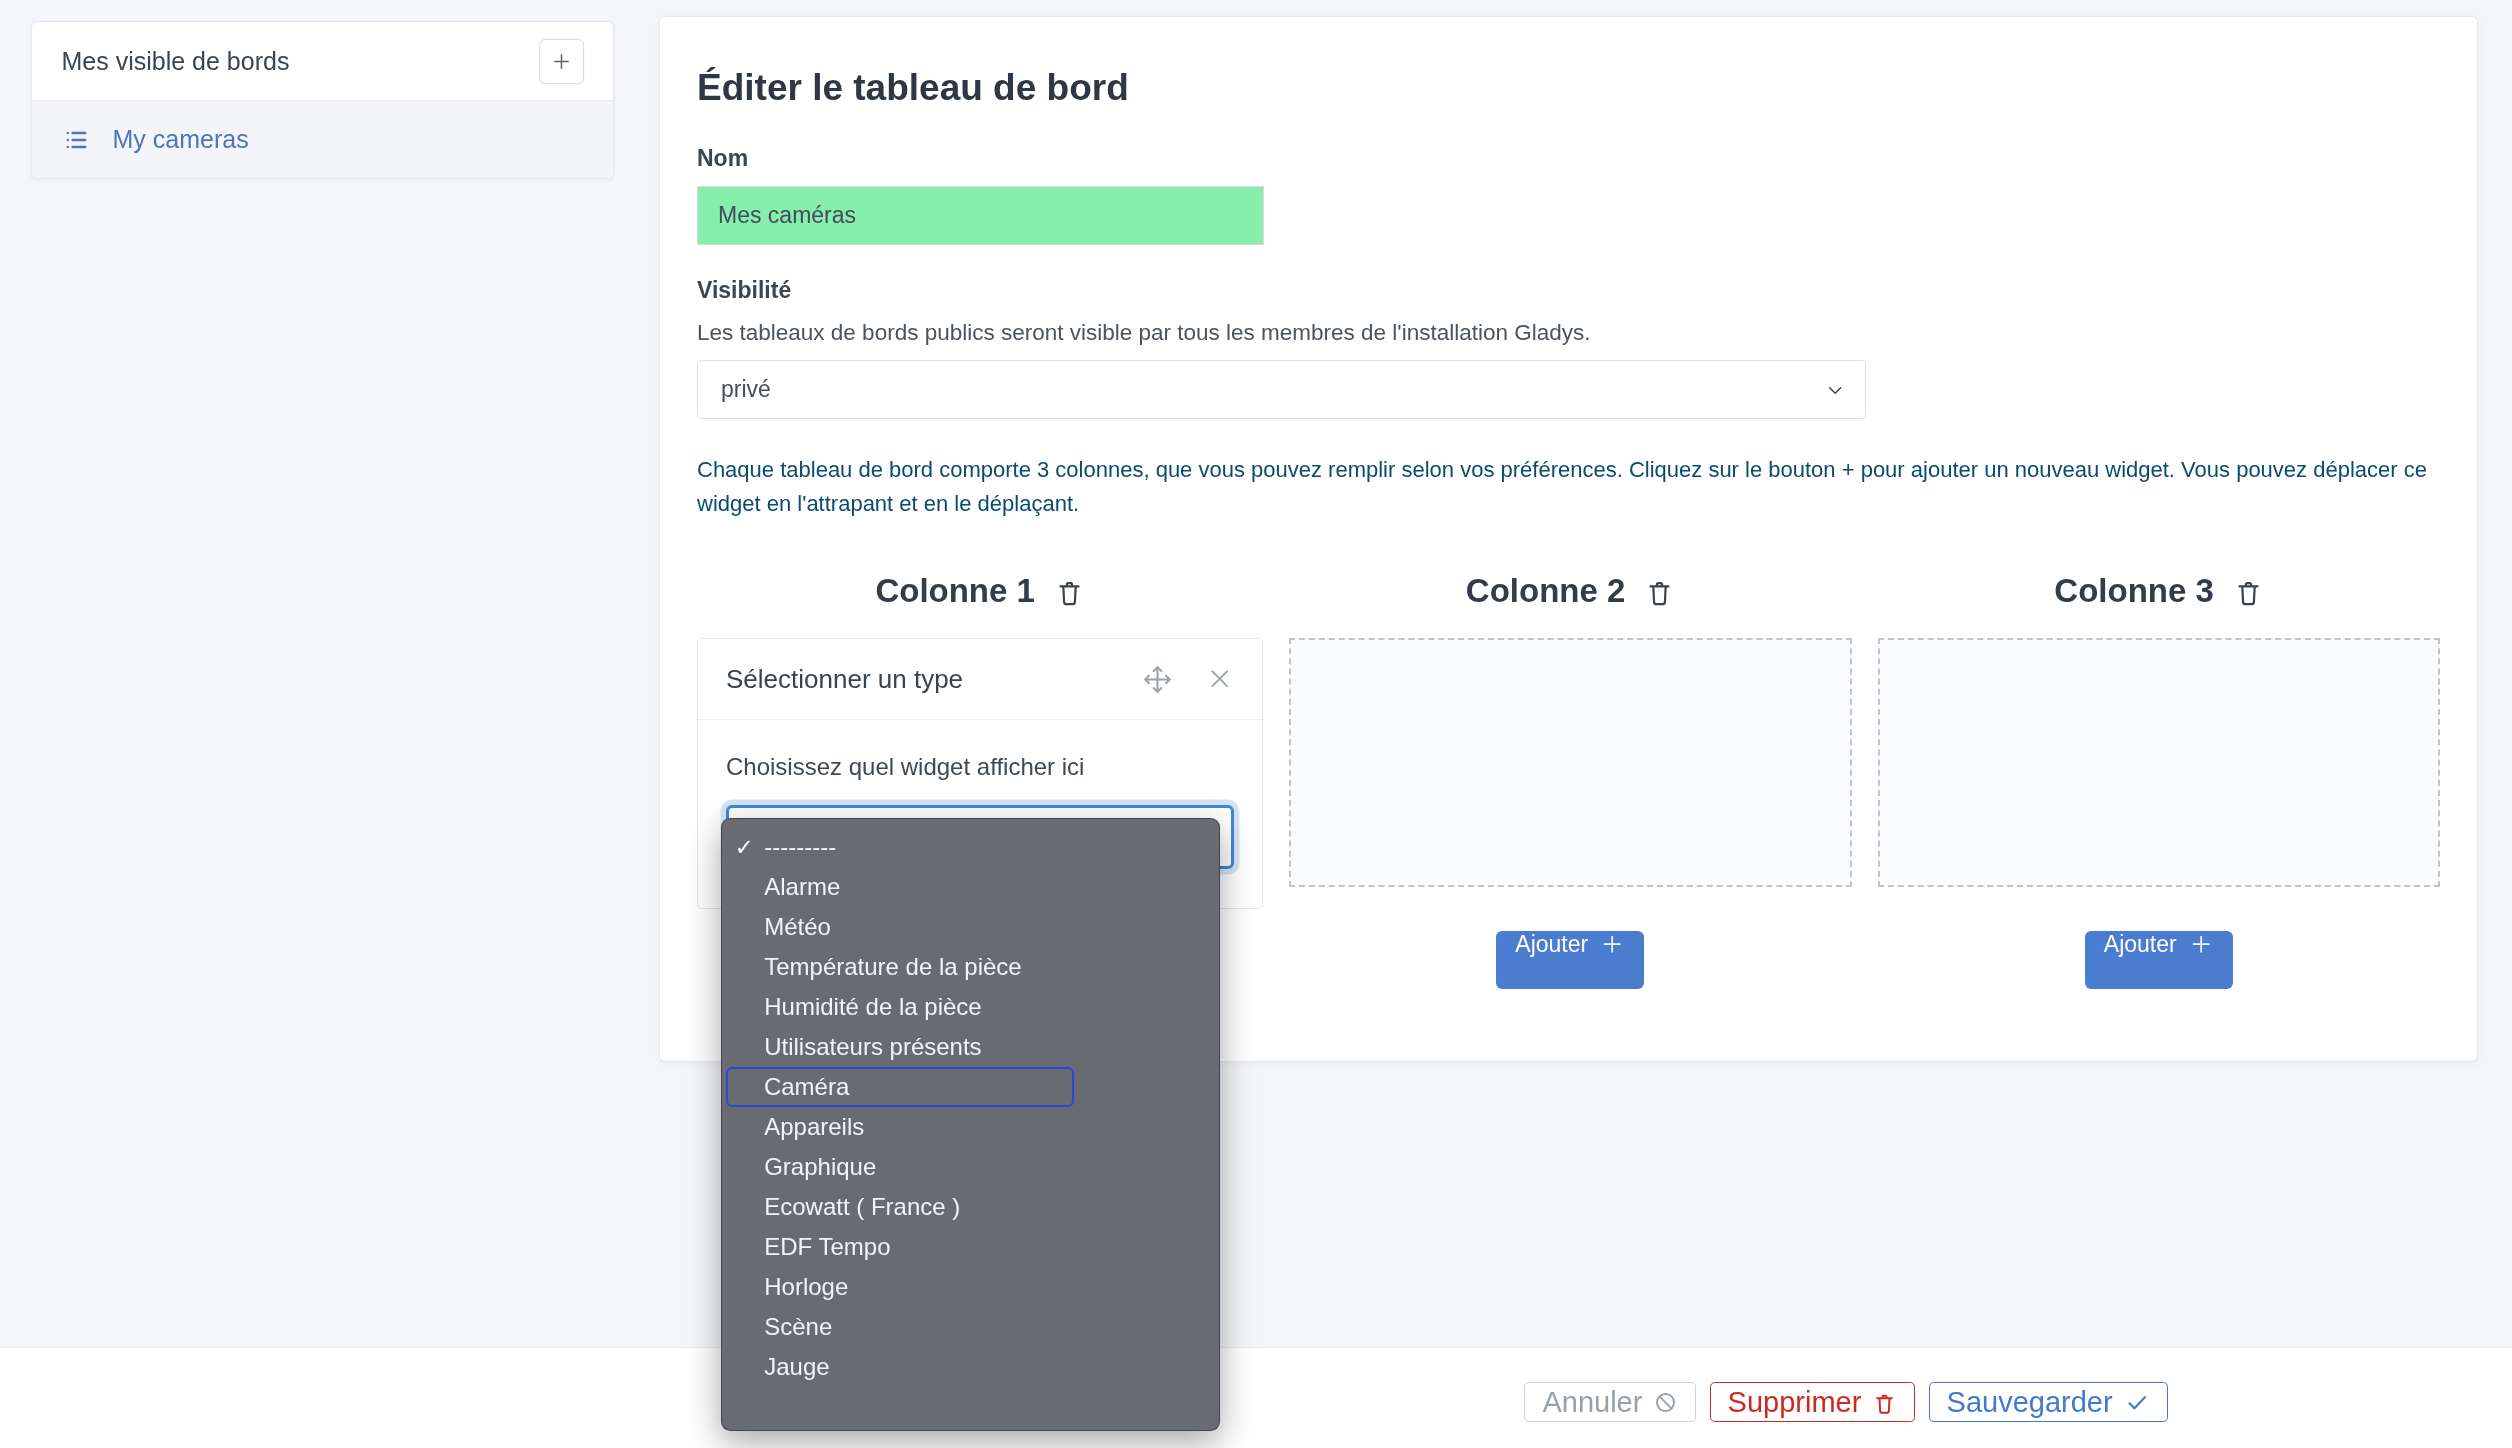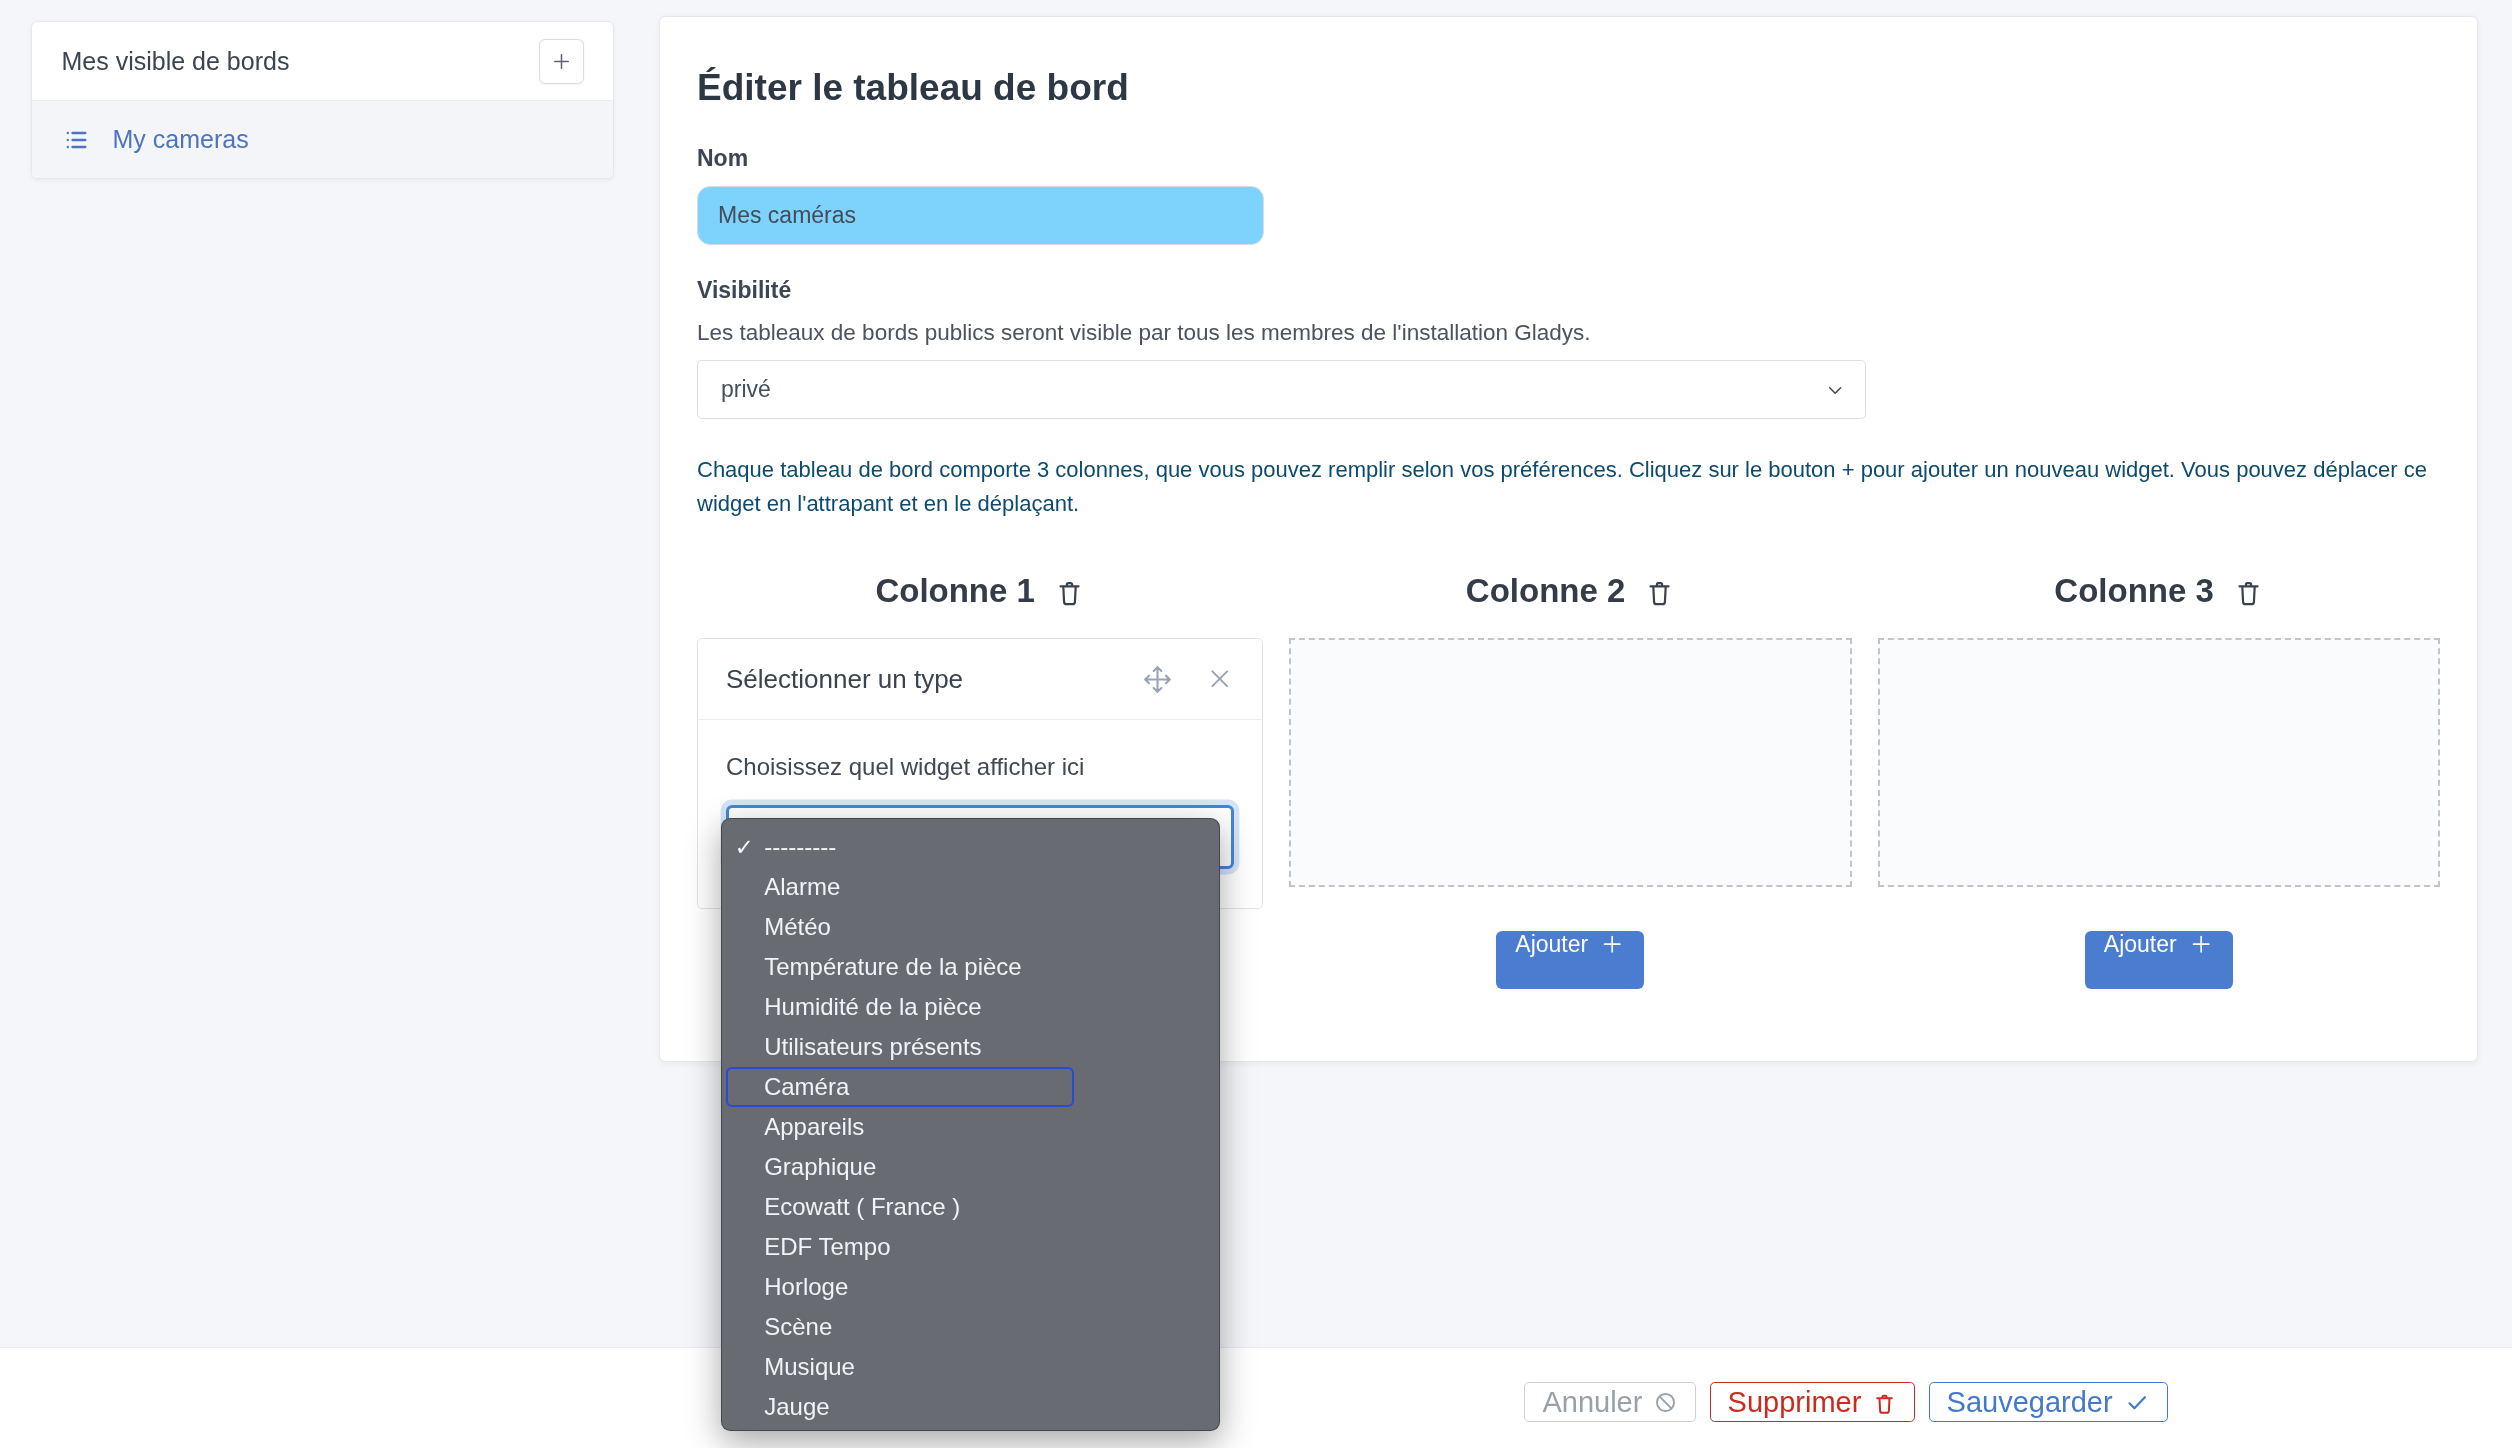--- a/index.html
+++ b/index.html
@@ -43,22 +43,22 @@
     background:#ffffff; border:1.6px solid #e4e8ee; border-radius:6.2px;
     box-shadow:0 1.6px 6.2px rgba(40,55,80,.05);
     padding:34px 37px;
   }
   .editor-title {
     font-size:37px; font-weight:700; color:#2e3845;
     line-height:45px; margin:14px 0 34px 0;
   }
   .form-label { display:block; font-size:23px; font-weight:700; color:#3b4554; line-height:28px; margin-bottom:14px; }
   .text-input {
-    width:567px; height:59px; border:1.6px solid #d8dce2; border-radius:13px;
-    font-size:23px; color:#424c5a; padding:0 20px; background:#7dd3fc; outline:none;
+    width:567px; height:59px; border:1.6px solid #d8dce2; border-radius:0;
+    font-size:23px; color:#424c5a; padding:0 20px; background:#86efac; outline:none;
     font-family:inherit;
   }
   .section-gap { height:31px; }
   .help-text { font-size:22.5px; color:#4b5260; line-height:29.5px; margin-bottom:12.4px; }
   .select-box {
     position:relative; width:1169px; height:59px;
     border:1.6px solid #dadfe6; border-radius:4.7px; background:#fff;
     display:flex; align-items:center; padding:0 47px 0 23px;
     font-size:23px; color:#454e5c; cursor:pointer;
   }
@@ -259,24 +259,20 @@
                 <div class="dd-item">
                     <span class="dd-gutter"></span>
                     <span>Horloge</span>
                   </div>
                 <div class="dd-item">
                     <span class="dd-gutter"></span>
                     <span>Scène</span>
                   </div>
                 <div class="dd-item">
                     <span class="dd-gutter"></span>
-                    <span>Musique</span>
-                  </div>
-                <div class="dd-item">
-                    <span class="dd-gutter"></span>
                     <span>Jauge</span>
                   </div>
               </div>
             </div>
           </div>
         </div>
       </section>
 
       <section>
         <div class="col-header">

